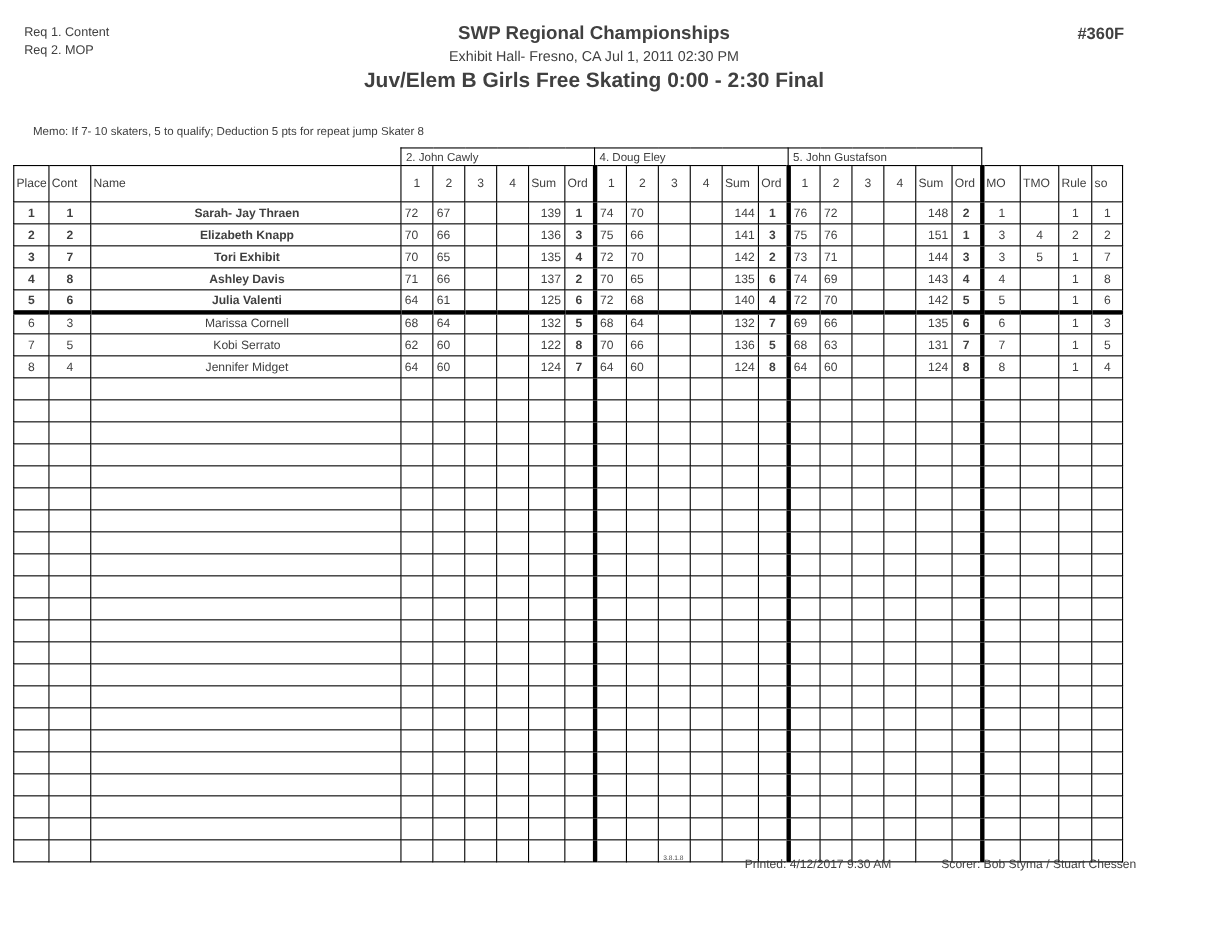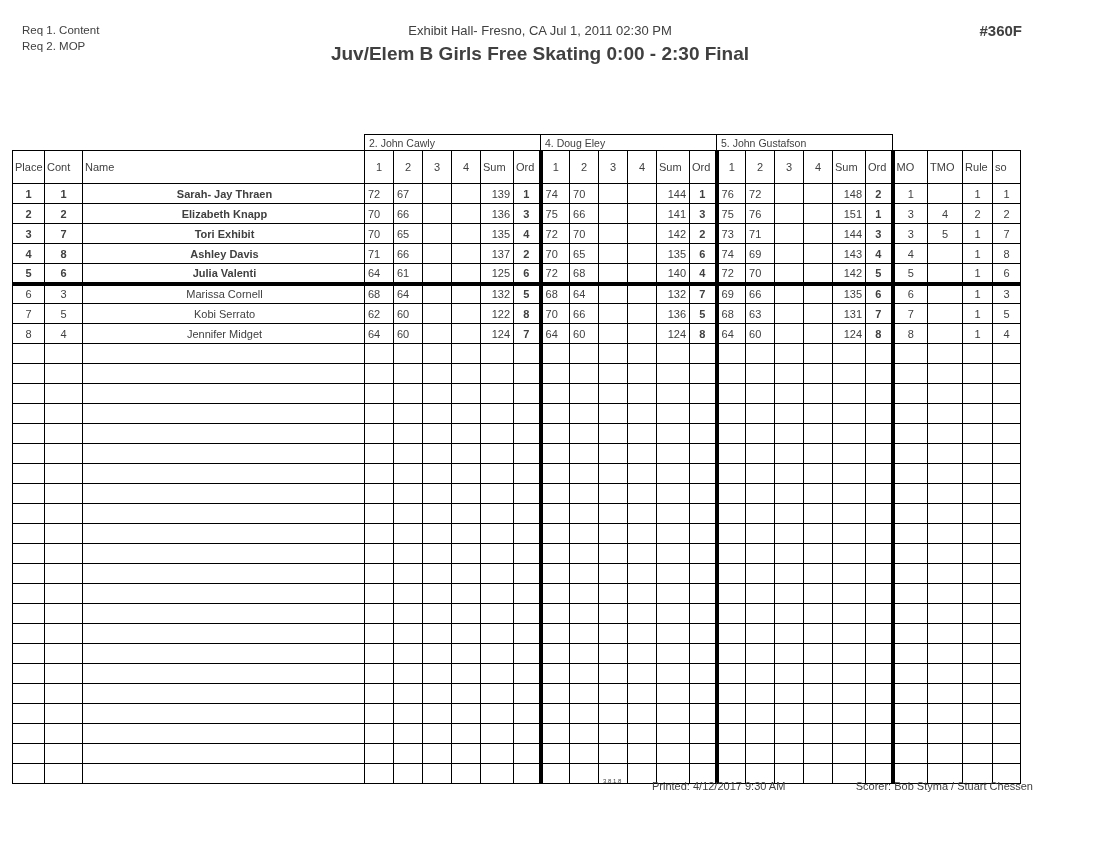--- a/index.html
+++ b/index.html
@@ -61,40 +61,42 @@
   .c-ord { text-align: center; font-weight: bold; }
   .c-mo, .c-tmo, .c-rule, .c-so { text-align: center; }
   .thick-right { border-right: 4px solid #000; }
   tr.cutoff td { border-bottom: 4px solid #000; }
   tr.bold-row .c-place, tr.bold-row .c-cont, tr.bold-row .c-name { font-weight: bold; }
   .footer {
     position: absolute; left: 25px; top: 777px; width: 1008px; height: 18px;
     font-size: 11px;
   }
   .code { position: absolute; left: 578px; top: 1px; font-size: 6px; }
-  .printed { position: absolute; left: 591px; top: 3px; padding-left: 36px; }
+  .printed { position: absolute; left: 616px; top: 3px; padding-left: 36px; }
   .scorer { position: absolute; right: 0; top: 3px; }
 </style>
 </head>
 <body>
 
 <div class="page">
 
   <div class="req">
     <div>Req 1. Content</div>
     <div>Req 2. MOP</div>
   </div>
 
   <div class="doc-number">#360F</div>
 
   <div class="titles">
+    <div class="t1">SWP Regional Championships</div>
     <div class="t2">Exhibit Hall-  Fresno, CA  Jul 1, 2011  02:30 PM</div>
     <div class="t3">Juv/Elem B Girls Free Skating   0:00 - 2:30 Final</div>
   </div>
 
+  <div class="memo">Memo: If 7- 10 skaters, 5 to qualify; Deduction 5 pts for repeat jump Skater 8</div>
 
   <div class="table-wrap">
     <table>
         <colgroup>
           <col style="width: 32px;">
           <col style="width: 38px;">
           <col style="width: 282px;">
           <col style="width: 29px;">
           <col style="width: 29px;">
           <col style="width: 29px;">

